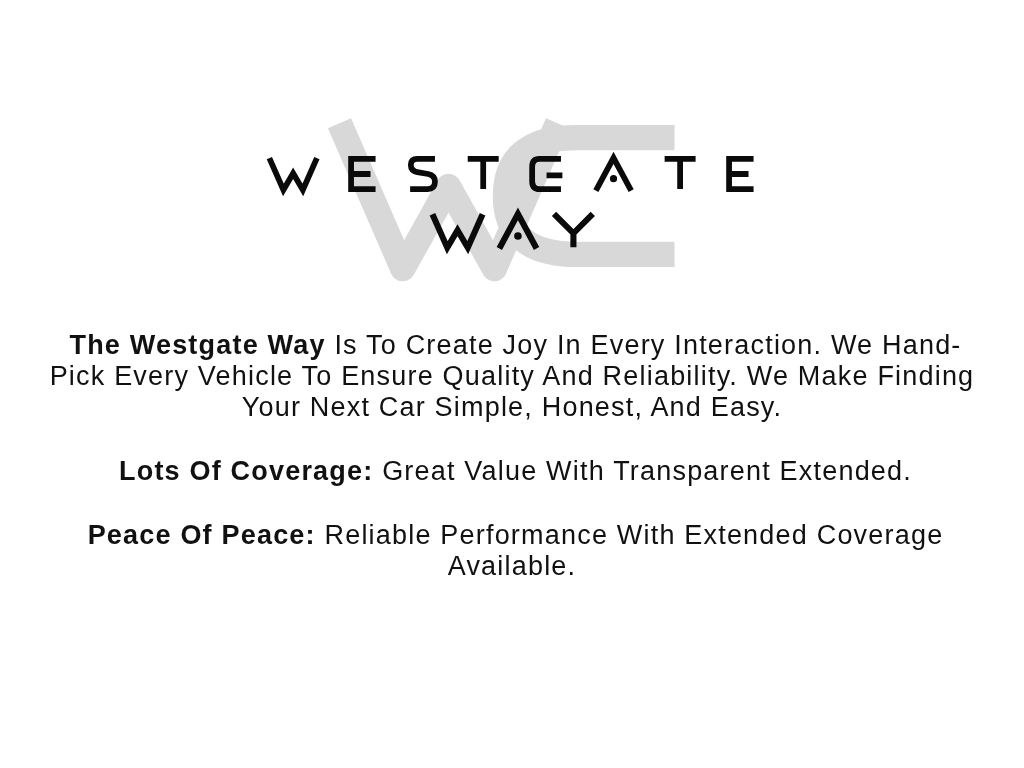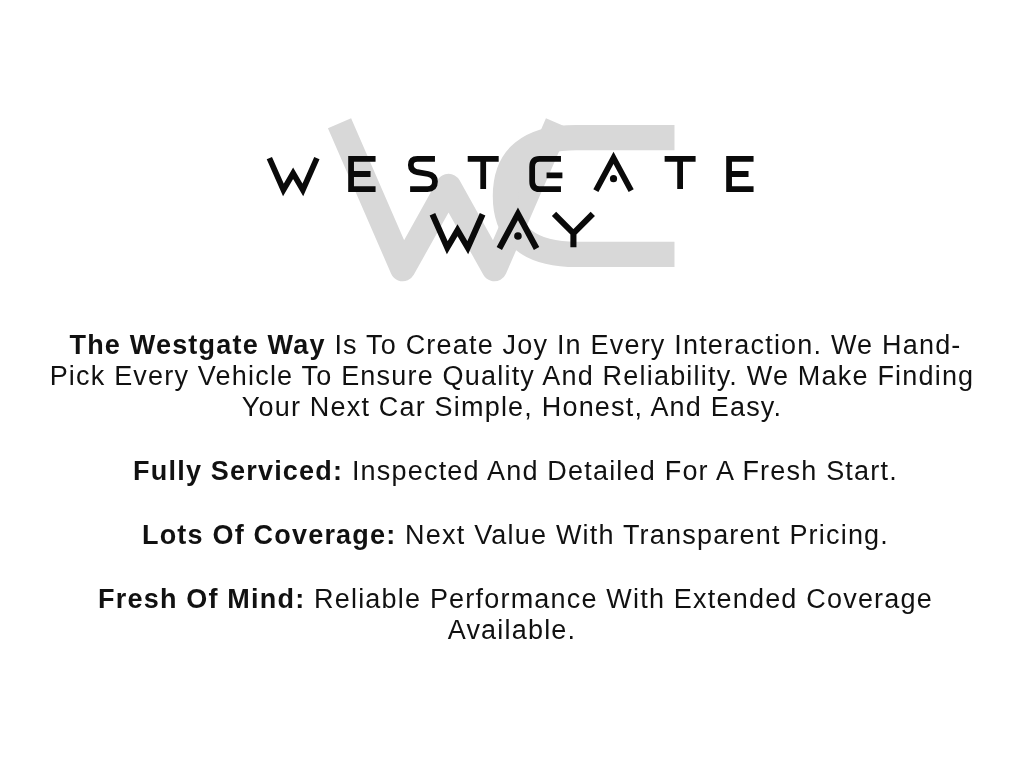--- a/index.html
+++ b/index.html
@@ -82,18 +82,17 @@
     <svg id="line2-svg" class="wordmark-line2" xmlns="http://www.w3.org/2000/svg" aria-label="WAY" viewBox="0 0 436 100" width="165.7" height="38">
         <path d="M6 6 L45 94 L72 48 L99 94 L138 6" transform="translate(0 0)" fill="none" stroke="#0a0a0a" stroke-width="16" stroke-linecap="butt" stroke-linejoin="miter"></path>
         <path d="M12 96 L61 5 L110 96" transform="translate(170 0)" fill="none" stroke="#0a0a0a" stroke-width="16" stroke-linecap="butt" stroke-linejoin="miter"></path>
         <circle cx="231" cy="63" r="10" fill="#0a0a0a"></circle>
         <path d="M8 5 L59 56 L110 5 M59 56 L59 93" transform="translate(318 0)" fill="none" stroke="#0a0a0a" stroke-width="16" stroke-linecap="butt" stroke-linejoin="miter"></path>
       </svg>
   </div>
 
   <div class="copy" id="copy-block" style="color: rgb(17, 17, 17);">
     <p><strong>The Westgate Way</strong><span> Is To Create Joy In Every Interaction. We Hand-Pick Every Vehicle To Ensure Quality And Reliability. We Make Finding Your Next Car Simple, Honest, And Easy.</span></p>
-    <p><strong>Fully Serviced:</strong><span> Inspected And Detailed For A Fresh Start.</span></p>
-    <p><strong>Lots Of Coverage:</strong><span> Next Value With Transparent Pricing.</span></p>
-    <p><strong>Fresh Of Mind:</strong><span> Reliable Performance With Extended Coverage Available.</span></p>
+    <p><strong>Lots Of Coverage:</strong><span> Great Value With Transparent Extended.</span></p>
+    <p><strong>Peace Of Peace:</strong><span> Reliable Performance With Extended Coverage Available.</span></p>
   </div>
 
 </div>
 
 </body></html>

